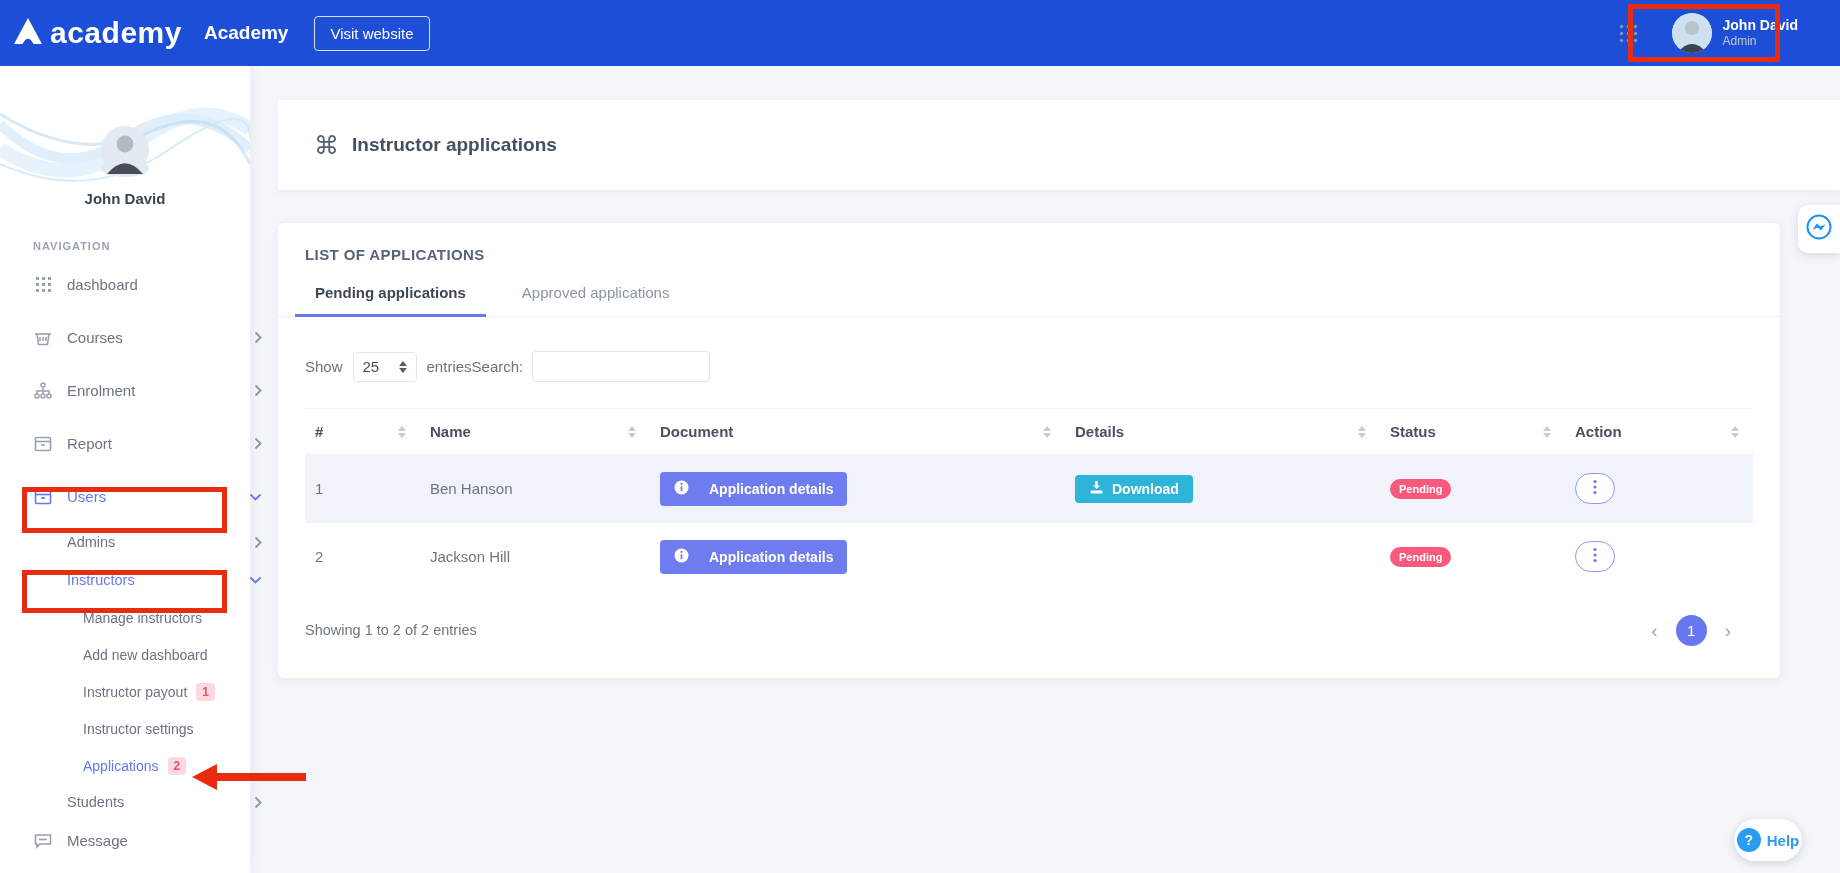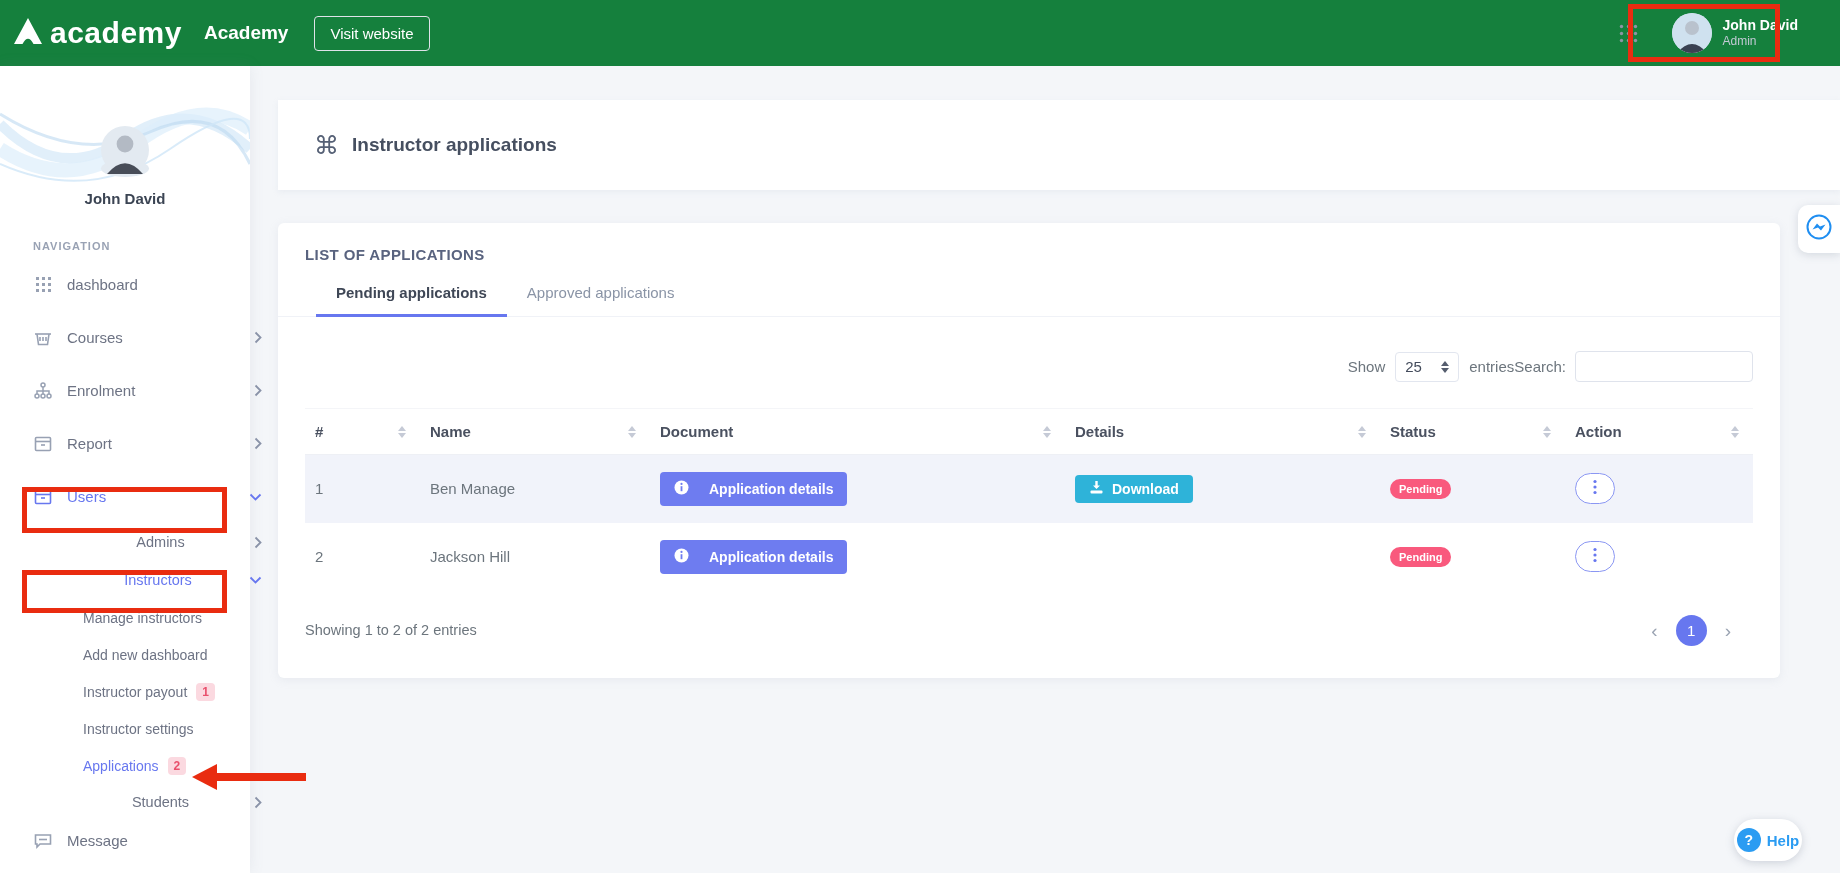--- a/index.html
+++ b/index.html
@@ -1,20 +1,20 @@
 <!DOCTYPE html>
 <html><head>
 <meta charset="utf-8">
 <style>
   * { margin:0; padding:0; box-sizing:border-box; }
   body { font-family:"Liberation Sans", sans-serif; }
   .screen { position:relative; width:1840px; height:873px; background:#f4f6f9; overflow:hidden; }
 
   
-  .topbar { position:absolute; left:0; top:0; width:100%; height:66px; background:#15803d; display:flex; align-items:center; color:#fff; }
+  .topbar { position:absolute; left:0; top:0; width:100%; height:66px; background:#1d4ed8; display:flex; align-items:center; color:#fff; }
   .logo { display:flex; align-items:center; gap:7px; padding-left:13px; }
   .logo-text { font-size:30px; font-weight:700; letter-spacing:.5px; color:#fff; }
   .app-title { font-size:19px; font-weight:700; margin-left:22px; }
   .visit-btn { margin-left:26px; background:transparent; border:1px solid #dfe3e9; border-radius:4px; color:#fff; font-size:15px; padding:8px 15px; cursor:pointer; font-family:inherit; }
   .topbar-right { margin-left:auto; display:flex; align-items:center; }
   .apps-icon { margin-right:34px; cursor:pointer; display:flex; }
   .user-chip { display:flex; align-items:center; gap:11px; margin-right:42px; cursor:pointer; }
   .avatar { width:40px; height:40px; border-radius:50%; background:#cfe1ef; overflow:hidden; flex:0 0 auto; }
   .user-meta { line-height:1.25; }
   .user-name { font-size:14px; font-weight:700; color:#fff; }
@@ -26,41 +26,41 @@
   .profile { position:absolute; left:0; top:60px; width:250px; text-align:center; }
   .profile .avatar { width:48px; height:48px; margin:0 auto; background:#e3eaf1; }
   .profile-name { margin-top:12px; font-size:15px; font-weight:700; color:#3b4453; }
   .nav-label { position:absolute; left:33px; top:174px; font-size:11px; font-weight:700; letter-spacing:1px; color:#99a2b4; }
   .menu { position:absolute; left:0; top:192px; width:284px; }
   .mi { display:flex; align-items:center; height:53px; padding:0 22px 0 33px; cursor:pointer; color:#6d7384; font-size:15px; }
   .mi .ic { width:20px; display:flex; justify-content:center; margin-right:14px; }
   .mi .lbl { flex:1; }
   .mi .chev { display:flex; }
   .mi.active { color:#6777ef; }
-  .sub { height:38px; padding-left:67px; font-size:14.5px;text-align:center; }
+  .sub { height:38px; padding-left:67px; font-size:14.5px; }
   .sub2 { height:37px; padding-left:83px; font-size:14px; }
   .badge-pill { margin-left:9px; background:#fbd9e0; color:#e9506c; font-size:12px; font-weight:700; border-radius:4px; padding:2px 6px; }
 
   
   .anno-box { position:absolute; border:5px solid #e92c10; pointer-events:none; }
   .anno-arrow-body { position:absolute; background:#e92c10; pointer-events:none; }
   .anno-arrow-head { position:absolute; width:0; height:0; border-top:13px solid transparent; border-bottom:13px solid transparent; border-right:25px solid #e92c10; pointer-events:none; }
 
   
   .header-card { position:absolute; left:278px; top:100px; width:1562px; height:90px; background:#fff; box-shadow:0 2px 6px rgba(166,175,195,.14); display:flex; align-items:center; padding-left:36px; }
   .cmd-icon { font-size:25px; color:#556075; margin-right:13px; }
   .page-title { font-size:19px; font-weight:700; color:#464f60; }
 
   .list-card { position:absolute; left:278px; top:223px; width:1502px; height:455px; background:#fff; border-radius:6px; box-shadow:0 2px 10px rgba(166,175,195,.16); }
   .card-heading { padding:23px 27px 0 27px; font-size:15px; font-weight:700; letter-spacing:.4px; color:#59637f; }
-  .tabs { display:flex; gap:0; margin-top:21px; padding:0 38px; border-bottom:1px solid #f0f2f7; }
+  .tabs { display:flex; gap:16px; margin-top:21px; padding:0 17px; border-bottom:1px solid #f0f2f7; }
   .tab { padding:0 20px 13px 20px; font-size:15px; color:#8a94a6; cursor:pointer; }
   .tab.active { color:#3f4756; font-weight:700; border-bottom:3px solid #6777ef; margin-bottom:-1px; }
 
-  .controls { display:flex; justify-content:flex-end; align-items:center; margin-top:34px; padding:0 27px; font-size:15px; color:#6c757d; }
+  .controls { display:flex; justify-content:flex-start; align-items:center; margin-top:34px; padding:0 27px; font-size:15px; color:#6c757d; }
   .show-group { display:flex; align-items:center; gap:10px; }
   .page-size { display:flex; align-items:center; justify-content:space-between; width:64px; height:30px; border:1px solid #e2e6ef; border-radius:4px; padding:0 9px; color:#444c5c; cursor:pointer; background:#fff; }
   .updown { display:flex; flex-direction:column; gap:2px; }
   .tri-up { width:0; height:0; border-left:4px solid transparent; border-right:4px solid transparent; border-bottom:5px solid #555d6e; }
   .tri-dn { width:0; height:0; border-left:4px solid transparent; border-right:4px solid transparent; border-top:5px solid #555d6e; }
   .search-group { display:flex; align-items:center; gap:9px; }
   .search-input { width:178px; height:31px; border:1px solid #dfe3ec; border-radius:4px; outline:none; padding:0 8px; font-size:14px; font-family:inherit; }
 
   table.grid { width:1448px; margin:26px 27px 0 27px; border-collapse:collapse; table-layout:fixed; }
   .grid th { text-align:left; font-size:15px; font-weight:700; color:#4a5160; height:46px; border-top:1px solid #f4f5f8; border-bottom:1px solid #eef0f5; padding:0 6px 0 10px; cursor:pointer; }
@@ -400,21 +400,21 @@
                   <span class="u"></span>
                   <span class="d"></span>
                 </span>
               </span>
             </th>
         </tr>
       </thead>
       <tbody>
         <tr class="stripe">
           <td>1</td>
-          <td>Ben Manage</td>
+          <td>Ben Hanson</td>
           <td>
             <button class="btn-details">
               <span><svg width="15" height="15" viewBox="0 0 15 15">
                     <circle cx="7.5" cy="7.5" r="7" fill="#fff"></circle>
                     <rect x="6.6" y="6.2" width="1.8" height="5" fill="#6e7cf0"></rect>
                     <circle cx="7.5" cy="3.9" r="1.1" fill="#6e7cf0"></circle>
                   </svg></span>
               <span>Application details</span>
             </button>
           </td>

